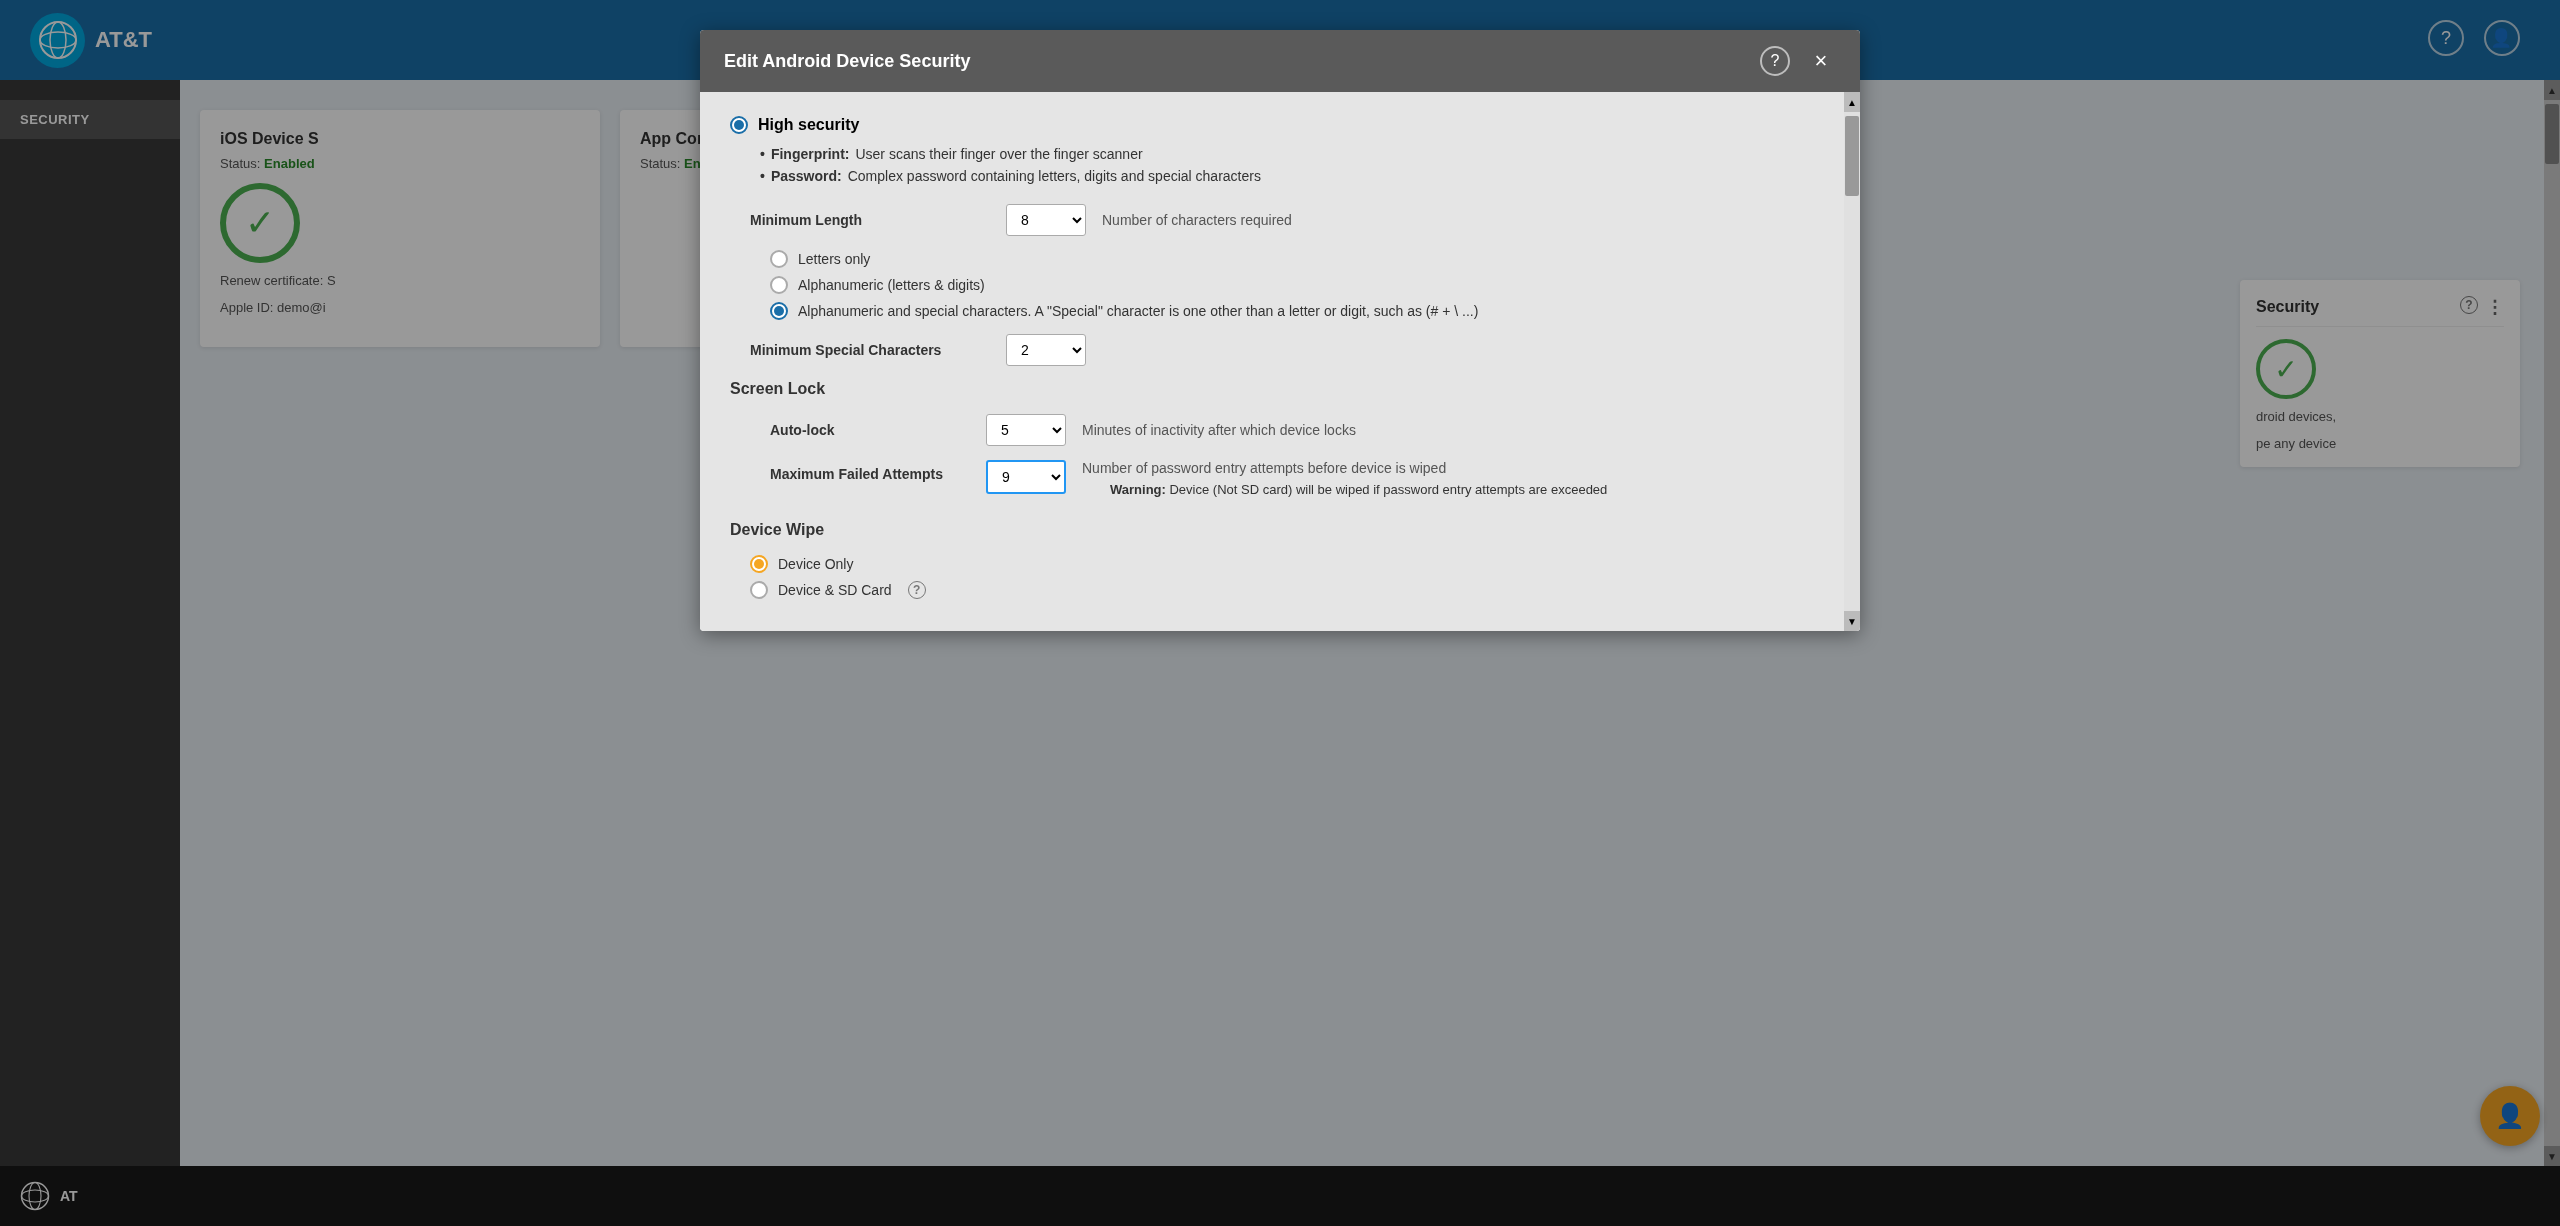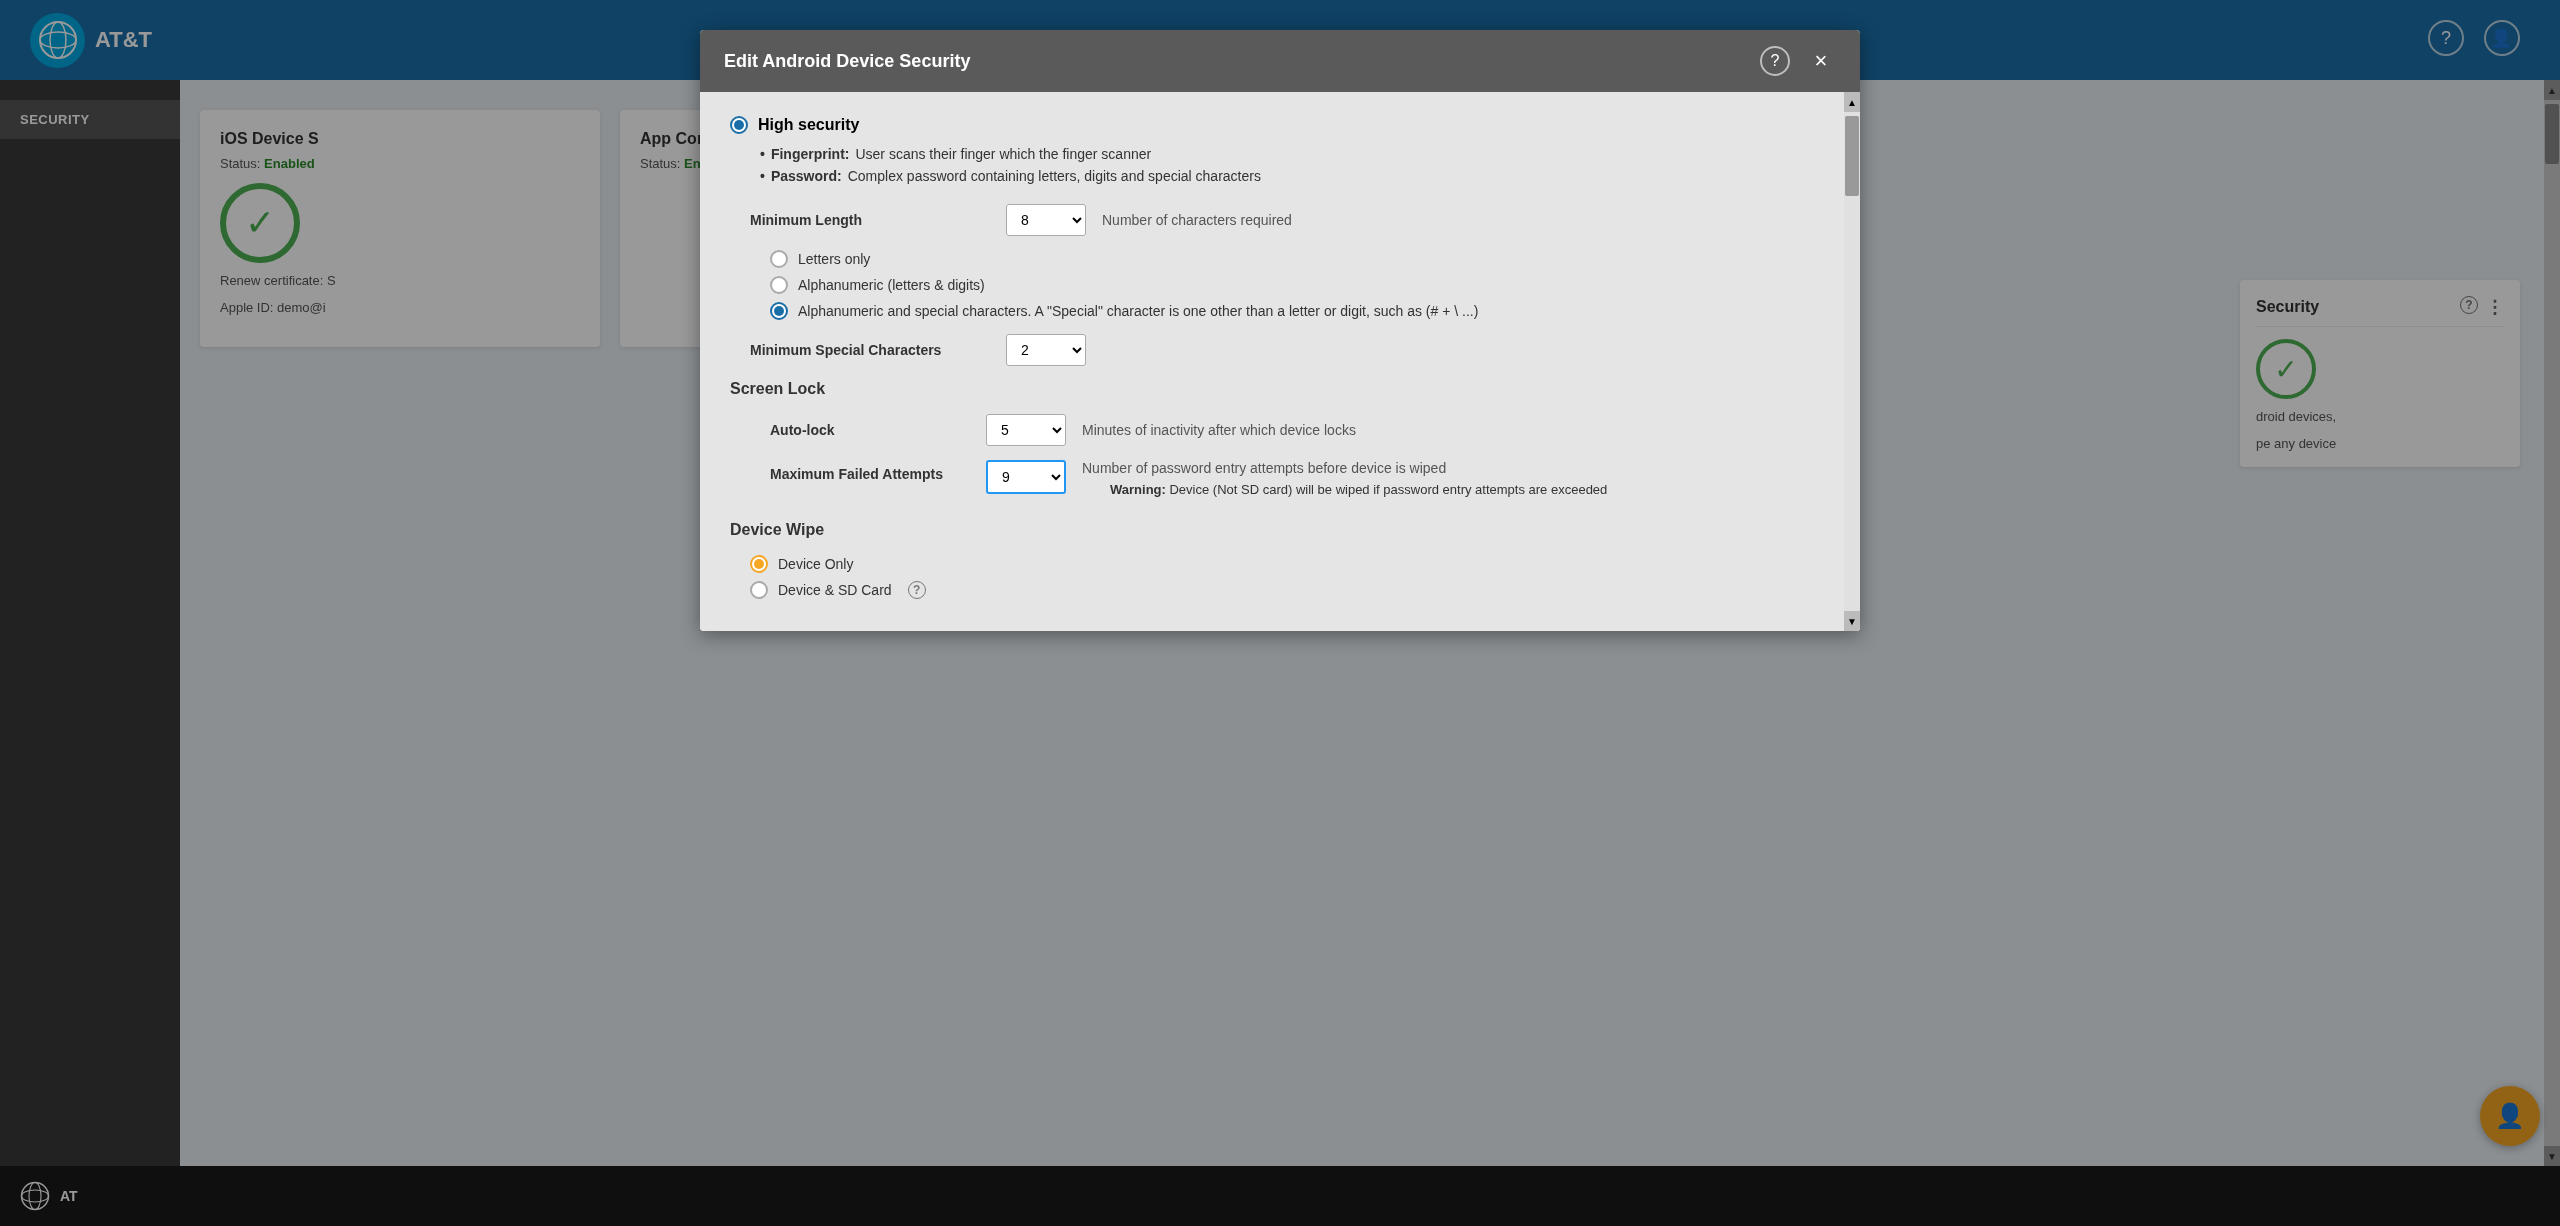--- a/index.html
+++ b/index.html
@@ -662,21 +662,21 @@
     <div style="position:relative;">
       <div class="modal-body">
 
         <div class="radio-group-header">
           <div class="radio-custom checked-blue"></div>
           <span class="radio-label-bold">High security</span>
         </div>
 
         <div class="bullet-item">
           <span class="bullet-label">Fingerprint:</span>
-          <span> User scans their finger which the finger scanner</span>
+          <span> User scans their finger over the finger scanner</span>
         </div>
         <div class="bullet-item">
           <span class="bullet-label">Password:</span>
           <span> Complex password containing letters, digits and special characters</span>
         </div>
 
         <div class="form-section">
           <div class="form-row">
             <span class="form-label">Minimum Length</span>
             <select class="form-select">

